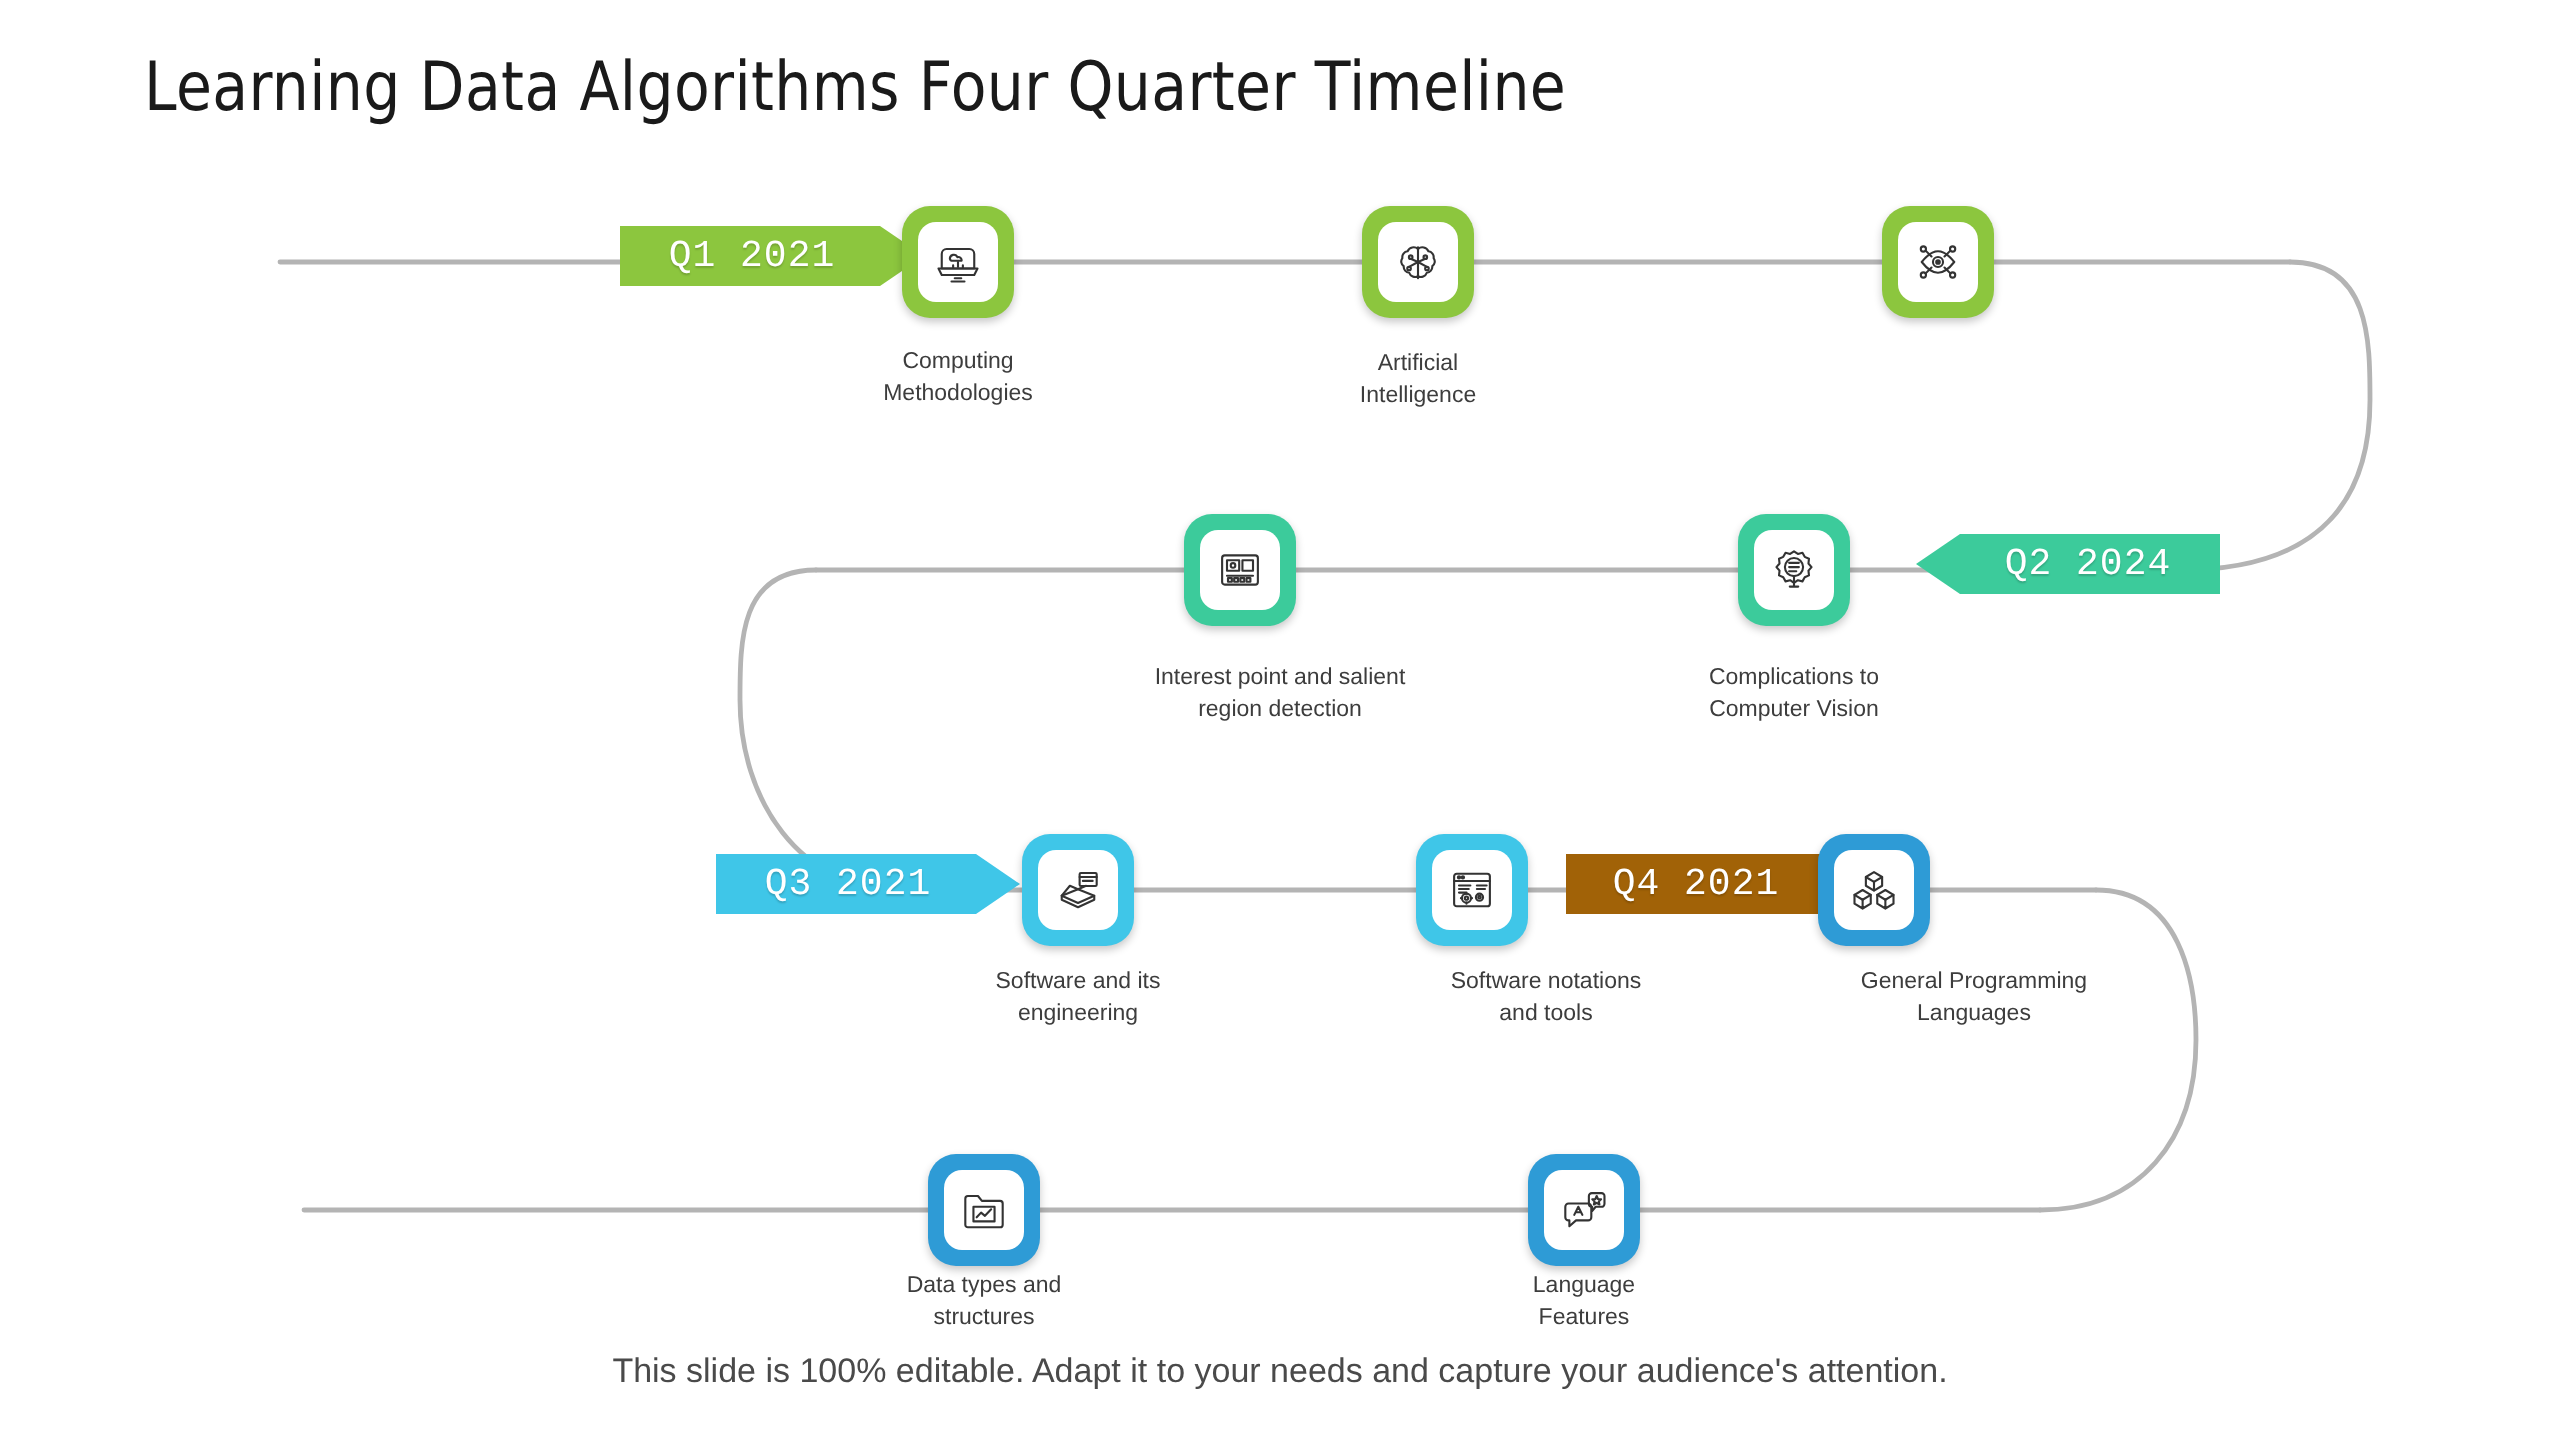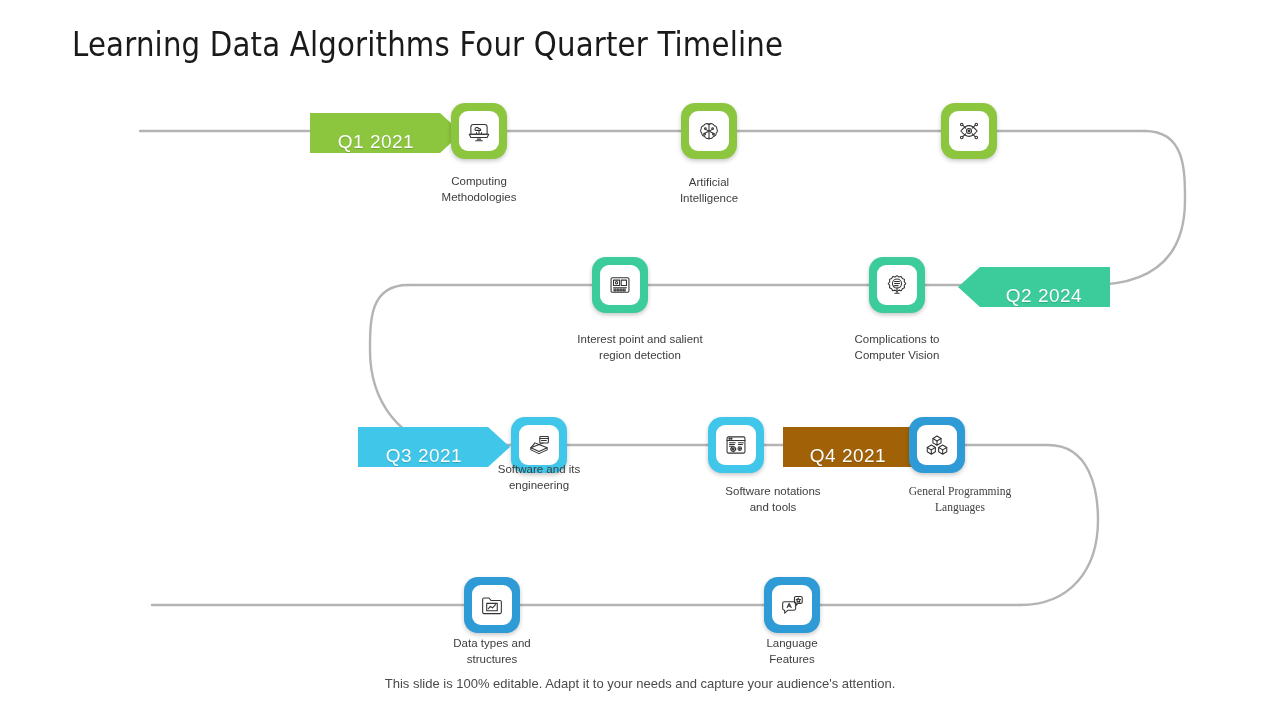--- a/index.html
+++ b/index.html
@@ -51,44 +51,44 @@
     font-size:11.5px;
     line-height:16px;
     color:#3d3d3d;
     font-family:"Liberation Sans", sans-serif;
     white-space:pre-line;
   }
 
   
   .chev{
     position:absolute;
-    height:40px;
-    display:flex;align-items:flex-end;justify-content:center;
+    height:30px;
+    display:flex;align-items:center;justify-content:center;
     color:#ffffff;
     font-size:19px;
-    font-family:Liberation Sans, sans-serif;
+    font-family:Liberation Mono, monospace;
     letter-spacing:0.5px;
     text-shadow:0 1px 1px rgba(0,0,0,.18);
   }
   .chev.right{
     clip-path:polygon(0 0, calc(100% - 22px) 0, 100% 50%, calc(100% - 22px) 100%, 0 100%);
     padding-right:20px;
   }
   .chev.left{
     clip-path:polygon(22px 0, 100% 0, 100% 100%, 22px 100%, 0 50%);
     padding-left:20px;
   }
 
   
   .footer{
     position:absolute;
     left:0;right:0;
     top:676px;
     text-align:center;
-    font-size:13px;
+    font-size:17px;
     color:#4a4a4a;
     font-family:"Liberation Sans", sans-serif;
   }
 </style>
 </head>
 <body>
 
 <div id="slide">
 
   <div class="title">Learning Data Algorithms Four Quarter Timeline</div>
@@ -206,21 +206,21 @@
       <svg width="26" height="26" viewBox="0 0 32 32" fill="none" stroke="#333" stroke-width="1.3" stroke-linecap="round" stroke-linejoin="round">
         <rect x="17" y="5.5" width="10.5" height="8" rx="0.8"></rect>
         <path d="M17 8 h10.5"></path>
         <path d="M19 10.4 h6"></path>
         <path d="M16 15.5 L6 19.5 L16 24 L26 19.5 z"></path>
         <path d="M6 19.5 L6 22 L16 26.6 L26 22 L26 19.5"></path>
         <path d="M16 15.5 L11 13.4 L6 19.5 M16 15.5 L21 13.4"></path>
       </svg>
     </div>
   </div>
-  <div class="caption" style="left:464px; top:461px; width:150px;text-align:center;">Software and its
+  <div class="caption" style="left:464px; top:483px; width:150px;text-align:center;">Software and its
 engineering</div>
 
   <div class="node" style="left:708px; top:417px; background:#3FC6E8;">
     <div class="inner">
       <svg width="26" height="26" viewBox="0 0 32 32" fill="none" stroke="#333" stroke-width="1.3" stroke-linecap="round" stroke-linejoin="round">
         <rect x="5" y="6" width="22" height="20" rx="1.6"></rect>
         <path d="M5 10.5 h22"></path>
         <circle cx="8" cy="8.2" r="0.7" fill="#333"></circle>
         <circle cx="10.4" cy="8.2" r="0.7" fill="#333"></circle>
         <path d="M8 13.2 h7 M8 15.4 h6 M8 17.6 h4"></path>
@@ -245,21 +245,21 @@
       <svg width="26" height="26" viewBox="0 0 32 32" fill="none" stroke="#333" stroke-width="1.3" stroke-linecap="round" stroke-linejoin="round">
         <path d="M16 5 L21 8 L16 11 L11 8 z"></path>
         <path d="M11 8 v5.4 L16 16.4 V11 M21 8 v5.4 L16 16.4"></path>
         <path d="M9 16 L14 19 L9 22 L4 19 z"></path>
         <path d="M4 19 v5.4 L9 27.4 V22 M14 19 v5.4 L9 27.4"></path>
         <path d="M23 16 L28 19 L23 22 L18 19 z"></path>
         <path d="M18 19 v5.4 L23 27.4 V22 M28 19 v5.4 L23 27.4"></path>
       </svg>
     </div>
   </div>
-  <div class="caption" style="left:880px; top:483px; width:160px;font-family:Liberation Serif, serif;">General Programming
+  <div class="caption" style="left:907px; top:483px; width:160px;">General Programming
 Languages</div>
 
   <div class="node" style="left:464px; top:577px; background:#2E9BD6;">
     <div class="inner">
       <svg width="26" height="26" viewBox="0 0 32 32" fill="none" stroke="#333" stroke-width="1.3" stroke-linecap="round" stroke-linejoin="round">
         <path d="M4.5 25 V9 a1.6 1.6 0 0 1 1.6 -1.6 h6.2 l2.4 3 h11.2 a1.6 1.6 0 0 1 1.6 1.6 V25 a1.6 1.6 0 0 1 -1.6 1.6 H6.1 A1.6 1.6 0 0 1 4.5 25z"></path>
         <rect x="9.5" y="14" width="13" height="9"></rect>
         <path d="M11.5 20.5 L14.2 17.6 L16.6 19.6 L20.4 15.6"></path>
       </svg>
     </div>

